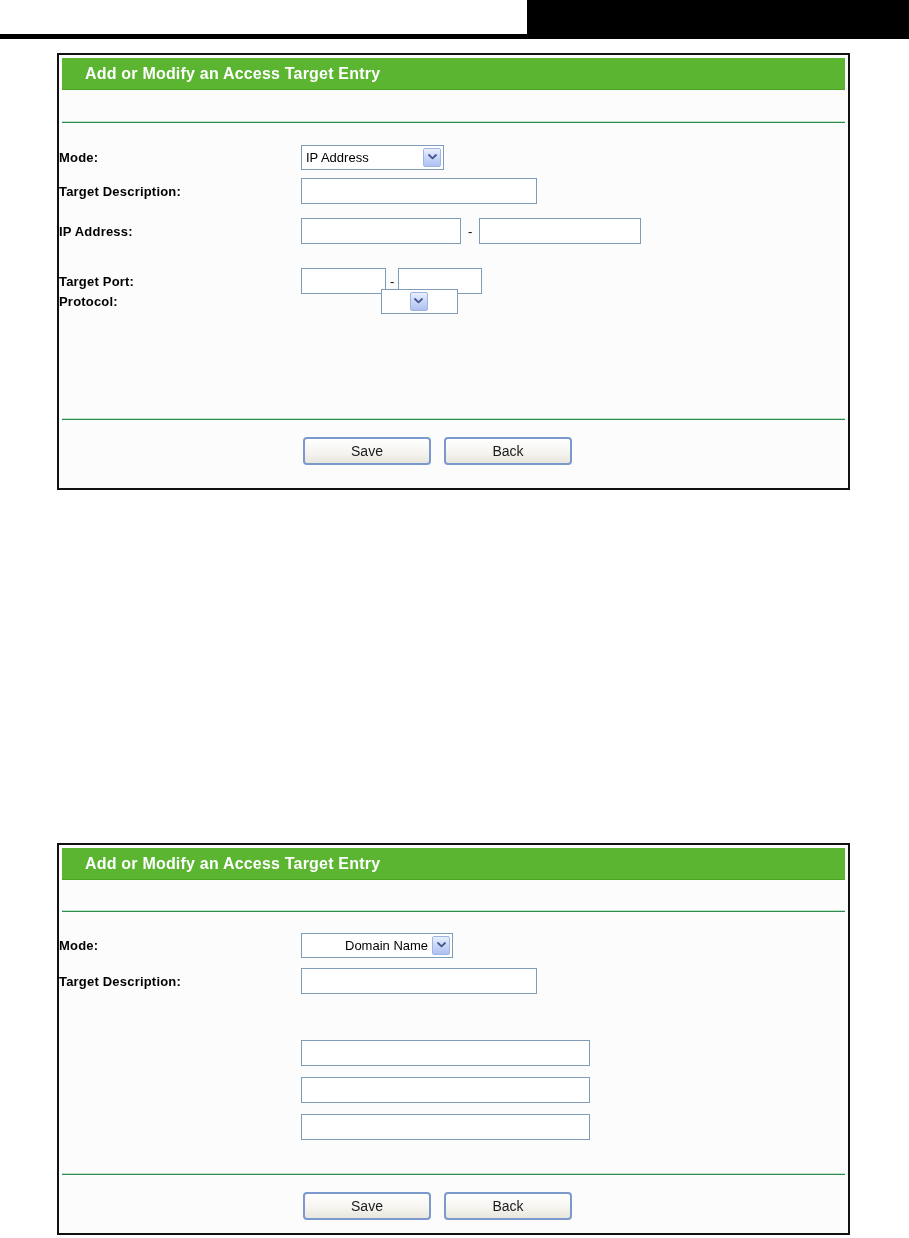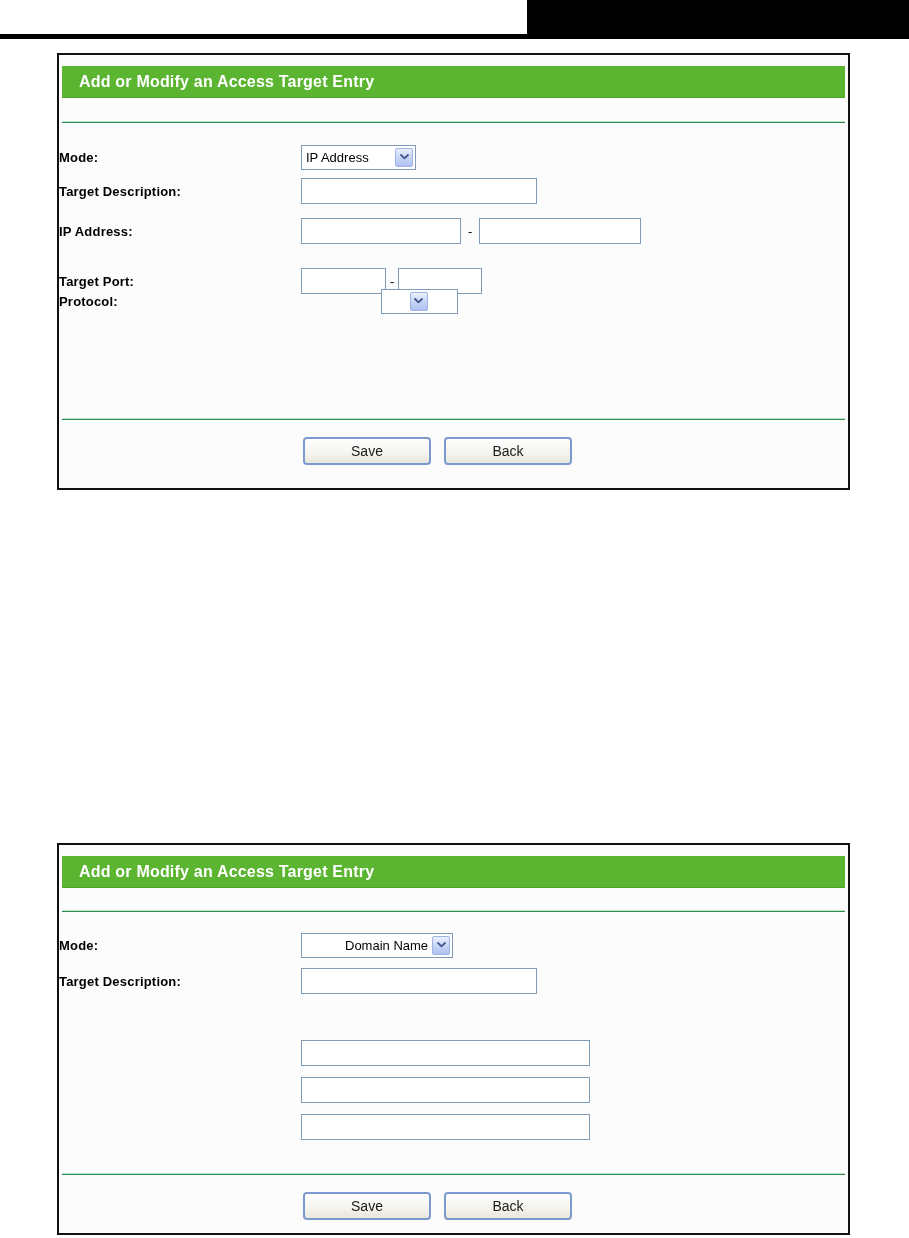--- a/index.html
+++ b/index.html
@@ -12,21 +12,21 @@
 
   
   .panel { position:absolute; left:57px; width:793px; background:#FCFCFC;
            border:2px solid #111111; }
   .panel-1 { top:53px;  height:437px; }
   .panel-2 { top:843px; height:392px; }
 
   .titlebar { position:absolute; left:3px; right:3px; top:3px; height:32px;
               background:#5CB531; border-bottom:1px solid #4CA325;
               color:#ffffff; font-size:16px; font-weight:bold;
-              line-height:32px; padding-left:17px; letter-spacing:.2px;margin-top:8px; }
+              line-height:32px; padding-left:23px; letter-spacing:.2px; }
 
   .sep { position:absolute; left:3px; right:3px; height:2px; background:#2F8B4F;
          border-top:1px solid #BFE3C6; }
   .p1-sep1 { top:66px; }  .p1-sep2 { top:363px; }
   .p2-sep1 { top:65px; }  .p2-sep2 { top:328px; }
 
   
   .row { position:absolute; left:0; right:0; height:28px;
          display:flex; align-items:center; }
   .lbl { width:238px; text-align:left; font-size:13px; font-weight:bold;
@@ -40,21 +40,21 @@
   .w85  { width:85px;  } .w84  { width:84px;  } .w289 { width:289px; }
 
   .dash { font-size:13px; color:#000; flex:none; }
   .dash-ip   { margin:0 7px; }
   .dash-port { margin:0 4px; }
 
   
   .xp-select { height:25px; border:1px solid #7F9DB9; background:#fff;
                display:flex; align-items:center; position:relative;
                cursor:default; flex:none; }
-  .w135 { width:115px; } .w139 { width:152px;padding-left:39px; } .w77 { width:77px;flex-direction:column; }
+  .w135 { width:143px; } .w139 { width:152px;padding-left:39px; } .w77 { width:77px;flex-direction:column; }
   .sel-val { flex:1; font-size:13px; color:#000; padding-left:4px;
              white-space:nowrap; overflow:hidden; }
   .sel-btn { width:18px; height:19px; margin:2px 2px 2px 0; border-radius:2px;
              background:linear-gradient(180deg,#E9EFFD 0%,#CBD8F7 45%,#AFC1F0 100%);
              border:1px solid #9EB4E4;
              display:flex; align-items:center; justify-content:center; flex:none; }
 
   
   .btn-row { position:absolute; left:0; right:0; height:28px; display:flex; }
   .p1-btns { top:382px; padding-left:244px; }

